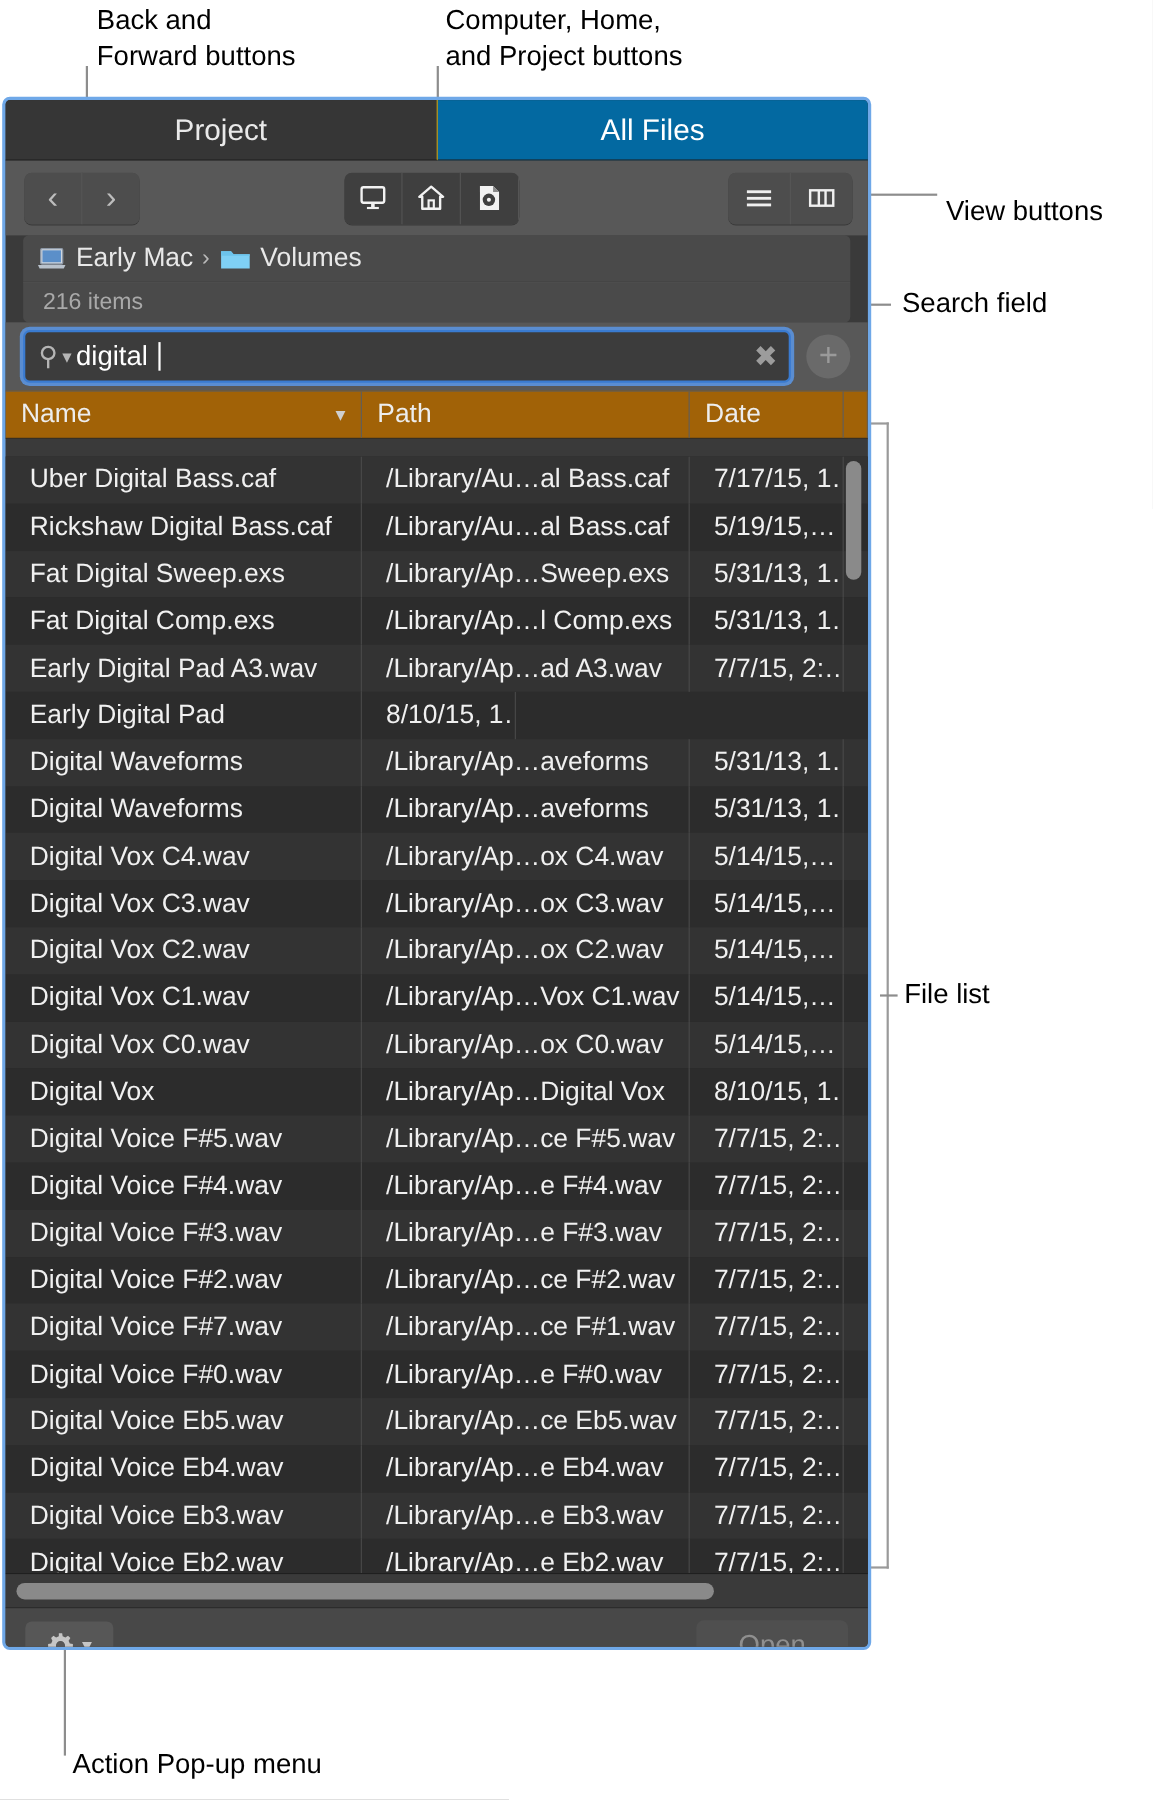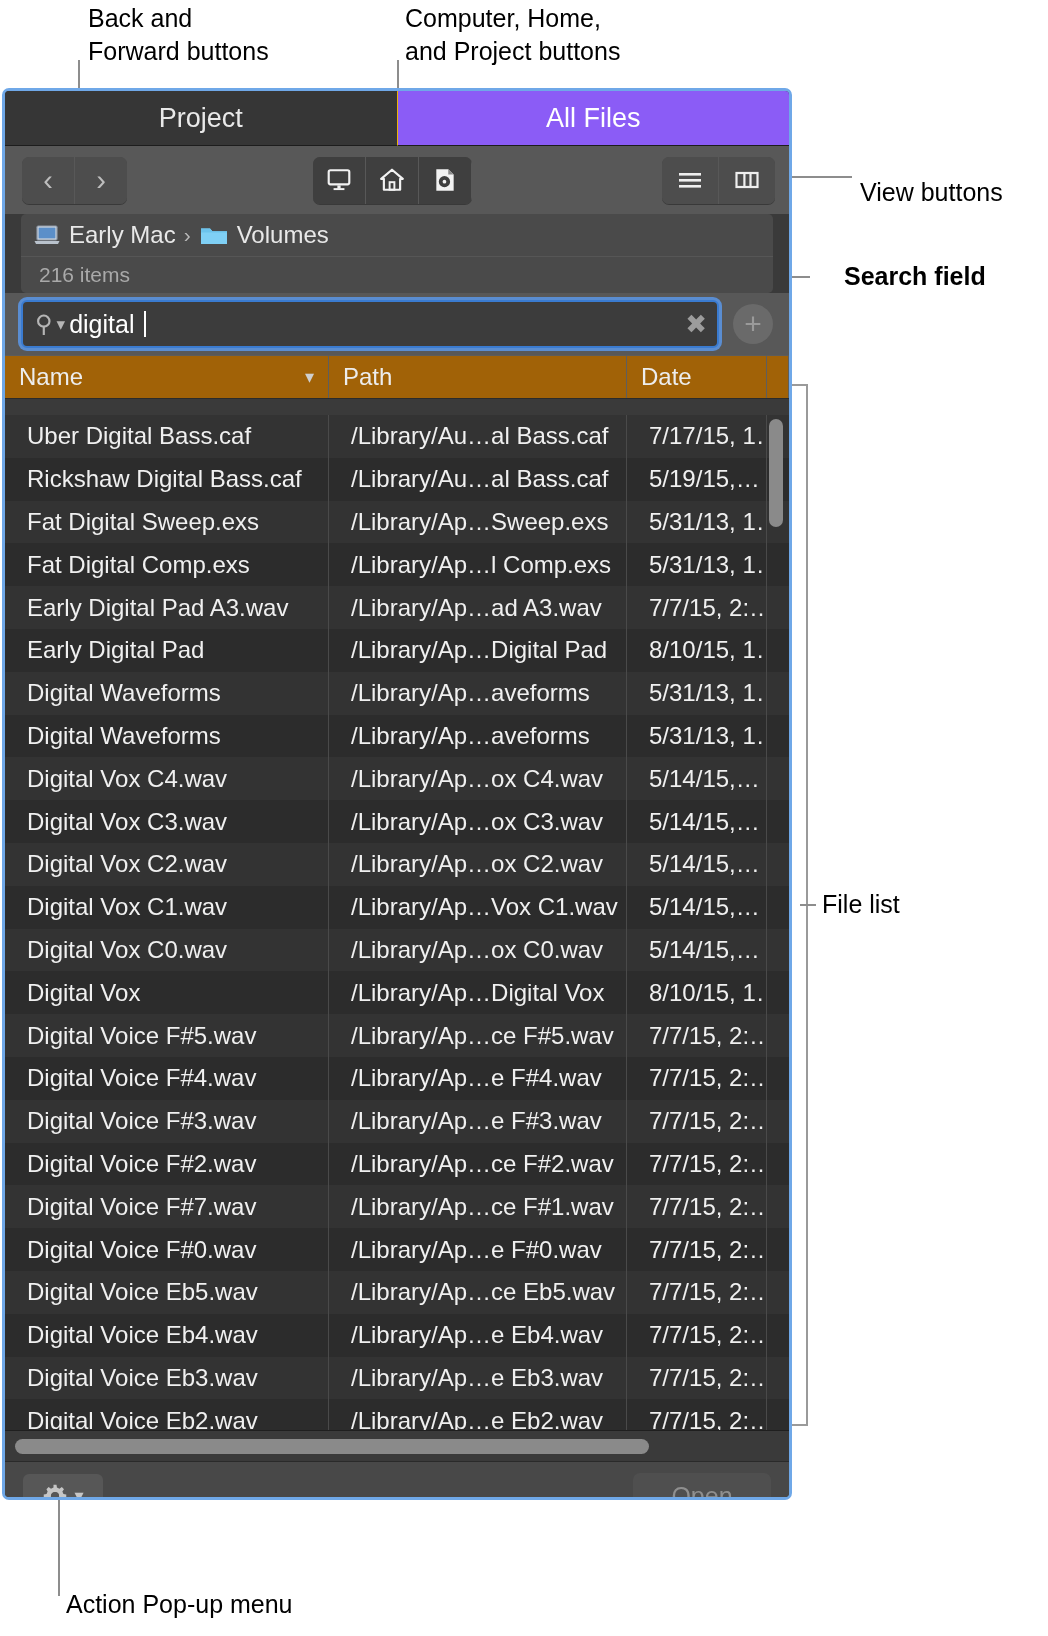--- a/index.html
+++ b/index.html
@@ -50,21 +50,21 @@
   
   .tabs { display: flex; height: 55px; }
   .tab {
     flex: 1 1 50%;
     display: flex; align-items: center; justify-content: center;
     font-size: 27px;
     color: #e9e9e9;
     background: #363636;
     border-bottom: 1px solid #1d1d1d;
   }
-  .tab.active { background: #8b5cf6; color: #ffffff; }
+  .tab.active { background: #0369a1; color: #ffffff; }
   .tab.inactive { border-right: 1px solid #eab308; }
 
   
   .toolbar {
     height: 68px;
     background: #585858;
     display: flex; align-items: center;
     position: relative;
   }
   .seg-group {
@@ -259,21 +259,21 @@
   <div class="leader-v" style="left:397px; top:60px; height:100px;"></div>
 
   <div class="bracket" style="left:16px; top:150px; width:128px; height:12px;"></div>
   <div class="bracket" style="left:307px; top:150px; width:196px; height:12px;"></div>
 
   <div class="leader-h" style="left:790px; top:176px; width:62px;"></div>
   <div class="callout" style="left:860px; top:176px;">View buttons</div>
 
   <div class="leader-h" style="left:700px; top:276px; width:110px;"></div>
   <div class="bracket" style="left:380px; top:276px; width:330px; height:26px; border-top:2px solid #ffffff; border-right:none; border-bottom:none; border-left:2px solid #ffffff;"></div>
-  <div class="callout" style="left:844px; top:260px;font-weight:bold;">Search field</div>
+  <div class="callout" style="left:820px; top:260px;">Search field</div>
 
   <div class="bracket-gray" style="left:786px; top:384px; width:22px; height:1042px;"></div>
   <div class="leader-h" style="left:800px; top:904px; width:16px;"></div>
   <div class="callout" style="left:822px; top:888px;">File list</div>
 
   <div class="leader-v" style="left:58px; top:1500px; height:96px;"></div>
   <div class="callout" style="left:66px; top:1588px;">Action Pop-up menu</div>
 
   <div id="window">
 
@@ -416,21 +416,20 @@
             <div class="cell c-tail"></div>
           </div>
           <div class="row odd">
             <div class="cell c-name">Early Digital Pad A3.wav</div>
             <div class="cell c-path">/Library/Ap…ad A3.wav</div>
             <div class="cell c-date">7/7/15, 2:…</div>
             <div class="cell c-tail"></div>
           </div>
           <div class="row even">
             <div class="cell c-name">Early Digital Pad</div>
-            <div class="cell c-path">/Library/Ap…Digital Pad</div>
             <div class="cell c-date">8/10/15, 1…</div>
             <div class="cell c-tail"></div>
           </div>
           <div class="row odd">
             <div class="cell c-name">Digital Waveforms</div>
             <div class="cell c-path">/Library/Ap…aveforms</div>
             <div class="cell c-date">5/31/13, 1…</div>
             <div class="cell c-tail"></div>
           </div>
           <div class="row even">

